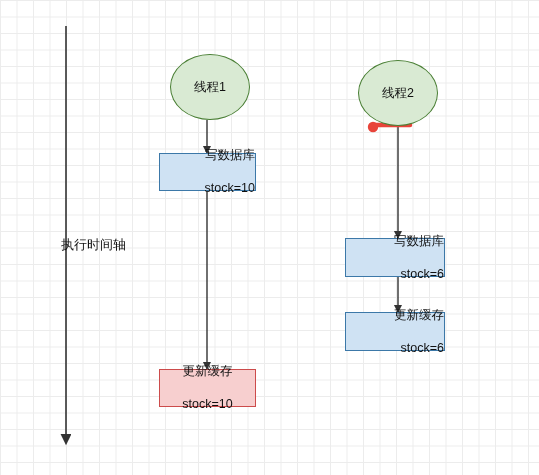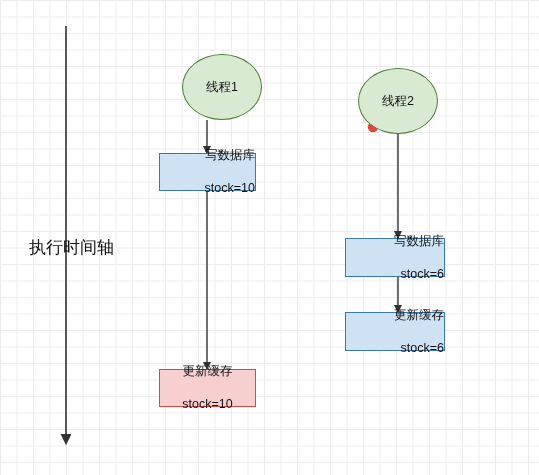--- a/index.html
+++ b/index.html
@@ -47,23 +47,24 @@
   }
   .box-red {
     background: #f7cfcf;
     border: 1.2px solid #cc4b4b;
   }
   .box .line2, .box-red .line2 {
     margin-top: 16px;
   }
   .axis-label {
     position: absolute;
-    font-size: 17px;
+    font-size: 13px;
     color: #111111;
     white-space: nowrap;
+    margin-left: 32px;
   }
   svg.overlay {
     position: absolute;
     left: 0;
     top: 0;
     width: 539px;
     height: 475px;
     pointer-events: none;
   }
 </style>
@@ -89,25 +90,25 @@
 
     <line x1="398" y1="120" x2="398" y2="238" stroke="#333333" stroke-width="1.4" marker-end="url(#arrowhead)"></line>
     <line x1="398" y1="277" x2="398" y2="312" stroke="#333333" stroke-width="1.4" marker-end="url(#arrowhead)"></line>
 
     <line x1="373" y1="125" x2="410" y2="125" stroke="#e8443a" stroke-width="4.5" stroke-linecap="round"></line>
     <circle cx="373" cy="127" r="5.2" fill="#e8443a"></circle>
   </svg>
 
   <div class="axis-label" style="left:29px; top:236px;">执行时间轴</div>
 
-  <div class="node circle" style="left:182px; top:54px; width:80px; height:66px;">
+  <div class="node circle" style="left:170px; top:54px; width:80px; height:66px;">
     <span>线程1</span>
   </div>
 
-  <div class="node circle" style="left:358px; top:68px; width:80px; height:66px;">
+  <div class="node circle" style="left:358px; top:60px; width:80px; height:66px;">
     <span>线程2</span>
   </div>
 
   <div class="node box" style="left:159px; top:153px; width:97px; height:38px;">
     <span>写数据库</span>
     <span class="line2">stock=10</span>
   </div>
 
   <div class="node box-red" style="left:159px; top:369px; width:97px; height:38px;">
     <span>更新缓存</span>

